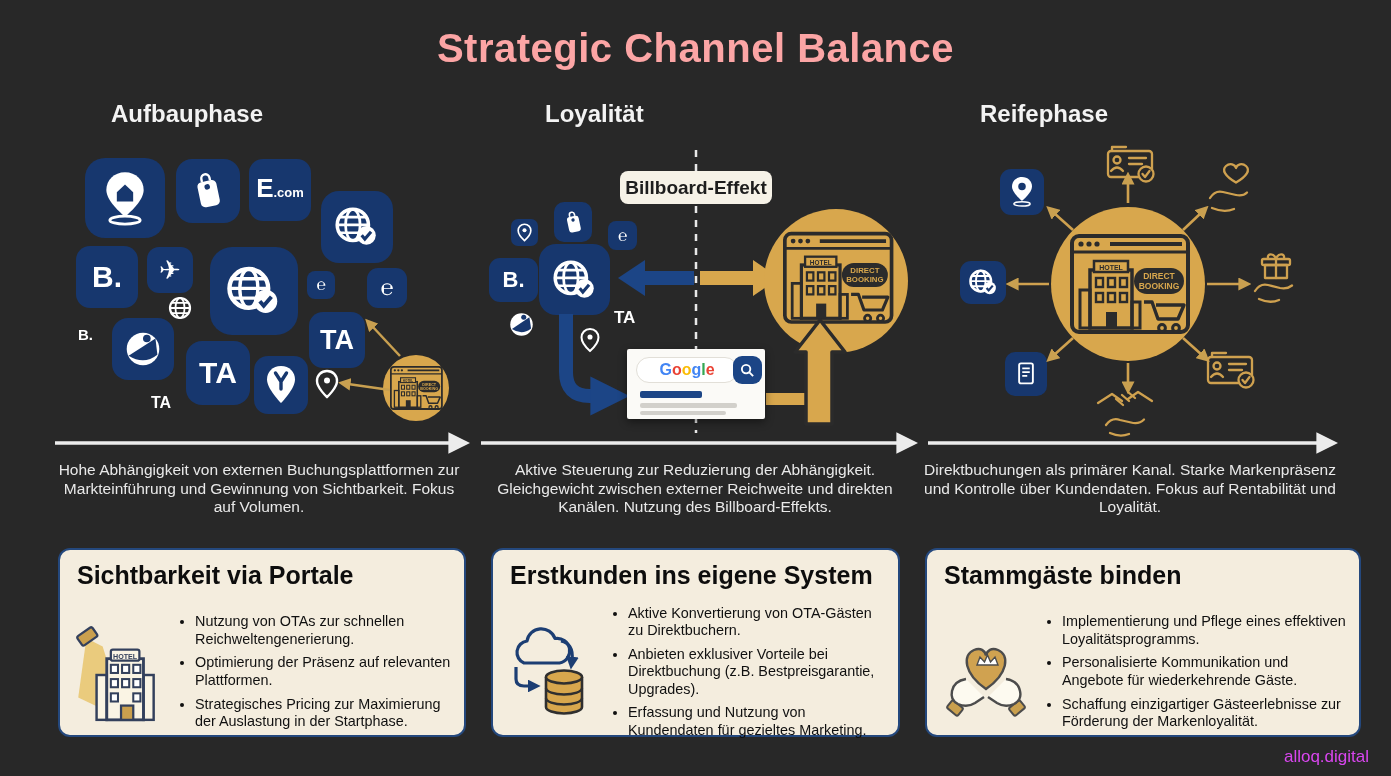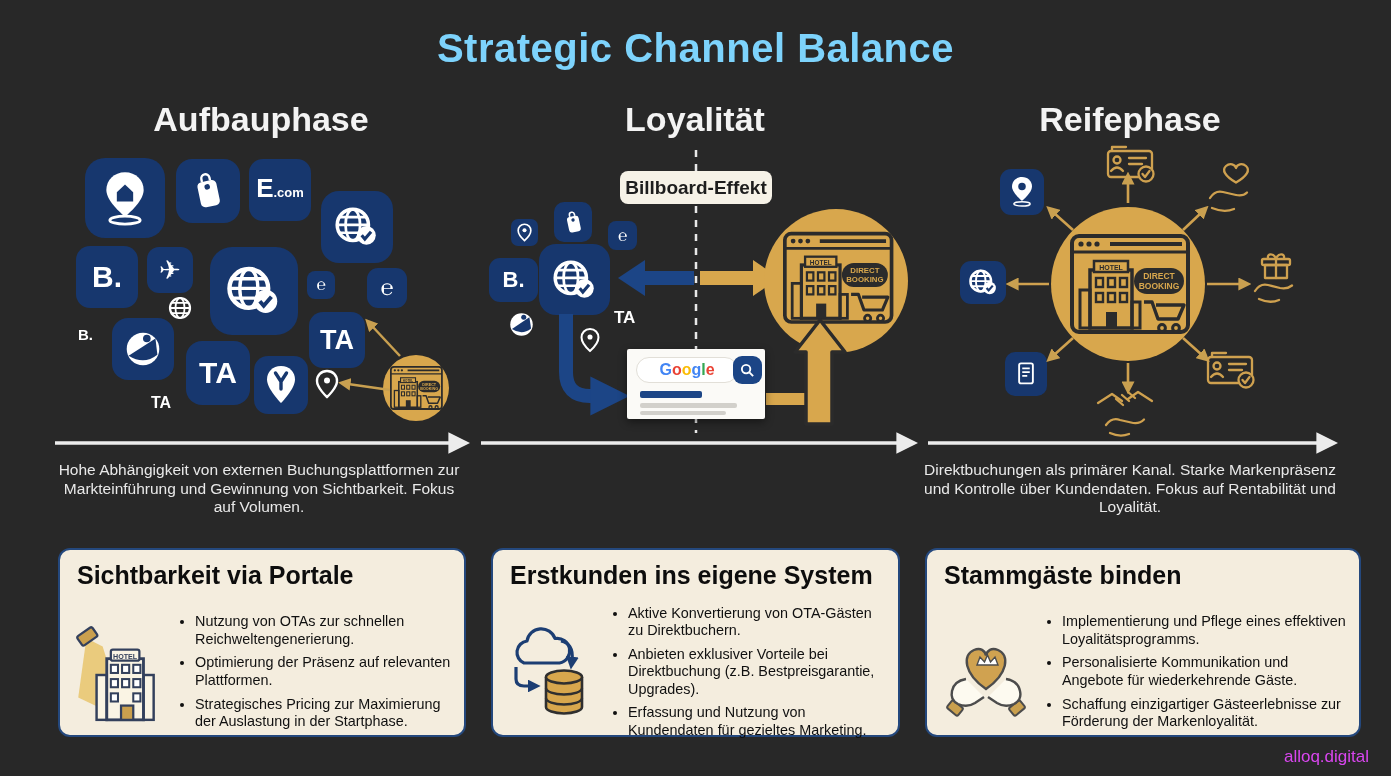--- a/index.html
+++ b/index.html
@@ -1,20 +1,20 @@
 <!DOCTYPE html>
 <html><head>
 <meta charset="utf-8">
 <style>
   html,body{margin:0;padding:0;background:#1b1b1b;}
   #canvas{position:relative;width:1391px;height:776px;background:#282828;overflow:hidden;
           font-family:"Liberation Sans",sans-serif;color:#efefef;}
   h1.title{position:absolute;left:0;top:26px;width:100%;text-align:center;margin:0;
-           font-size:40px;font-weight:700;color:#7dd3fc;letter-spacing:.5px;}
-  .col-h{position:absolute;top:100px;width:300px;text-align:center;font-size:34px;font-weight:700;color:#f3f3f3;}
+           font-size:40px;font-weight:700;color:#fca5a5;letter-spacing:.5px;}
+  .col-h{position:absolute;top:100px;width:300px;text-align:left;font-size:24px;font-weight:700;color:#f3f3f3;}
   .tile{position:absolute;background:#17376e;display:flex;align-items:center;justify-content:center;
         color:#fff;font-weight:700;z-index:2;}
   .freetxt{position:absolute;color:#fff;font-weight:700;z-index:2;}
   .glyph{position:absolute;z-index:2;}
   .badge{position:absolute;left:620px;top:171px;width:152px;height:33px;background:#f6f2e7;border-radius:8px;
          display:flex;align-items:center;justify-content:center;color:#1d1d1d;font-weight:700;font-size:19px;z-index:6;}
   .overlay{position:absolute;left:0;top:0;z-index:4;pointer-events:none;}
   .gcard{position:absolute;left:627px;top:349px;width:138px;height:70px;background:#fbfaf7;border-radius:2px;
          box-shadow:0 3px 8px rgba(0,0,0,.45);z-index:6;}
   .gpill{position:absolute;left:9px;top:8px;width:102px;height:26px;background:#fff;border:1.5px solid #e2dfd8;
@@ -335,20 +335,21 @@
     </g>
 
     <g stroke="#ececec" stroke-width="3.6">
       <path d="M55 443 H452" marker-end="url(#aw)"></path>
       <path d="M481 443 H900" marker-end="url(#aw)"></path>
       <path d="M928 443 H1320" marker-end="url(#aw)"></path>
     </g>
   </svg>
 
   <div class="desc" style="left:54px;width:410px;">Hohe Abhängigkeit von externen Buchungsplattformen zur Markteinführung und Gewinnung von Sichtbarkeit. Fokus auf Volumen.</div>
+  <div class="desc" style="left:485px;width:420px;">Aktive Steuerung zur Reduzierung der Abhängigkeit. Gleichgewicht zwischen externer Reichweite und direkten Kanälen. Nutzung des Billboard-Effekts.</div>
   <div class="desc" style="left:922px;width:416px;">Direktbuchungen als primärer Kanal. Starke Markenpräsenz und Kontrolle über Kundendaten. Fokus auf Rentabilität und Loyalität.</div>
 
   <div class="card" style="left:58px;width:408px;">
     <h2>Sichtbarkeit via Portale</h2>
     <div class="row">
       <div class="cicon">
         <svg width="98" height="106" viewBox="0 0 96 104">
           <polygon points="16,16 32,24 54,96 8,74" fill="#e8c46c" opacity="0.85"></polygon>
           <g transform="rotate(-35 18 14)">
               <rect x="8" y="8" width="18" height="11" rx="2" fill="#caa04e" stroke="#33405c" stroke-width="2.2"></rect>

